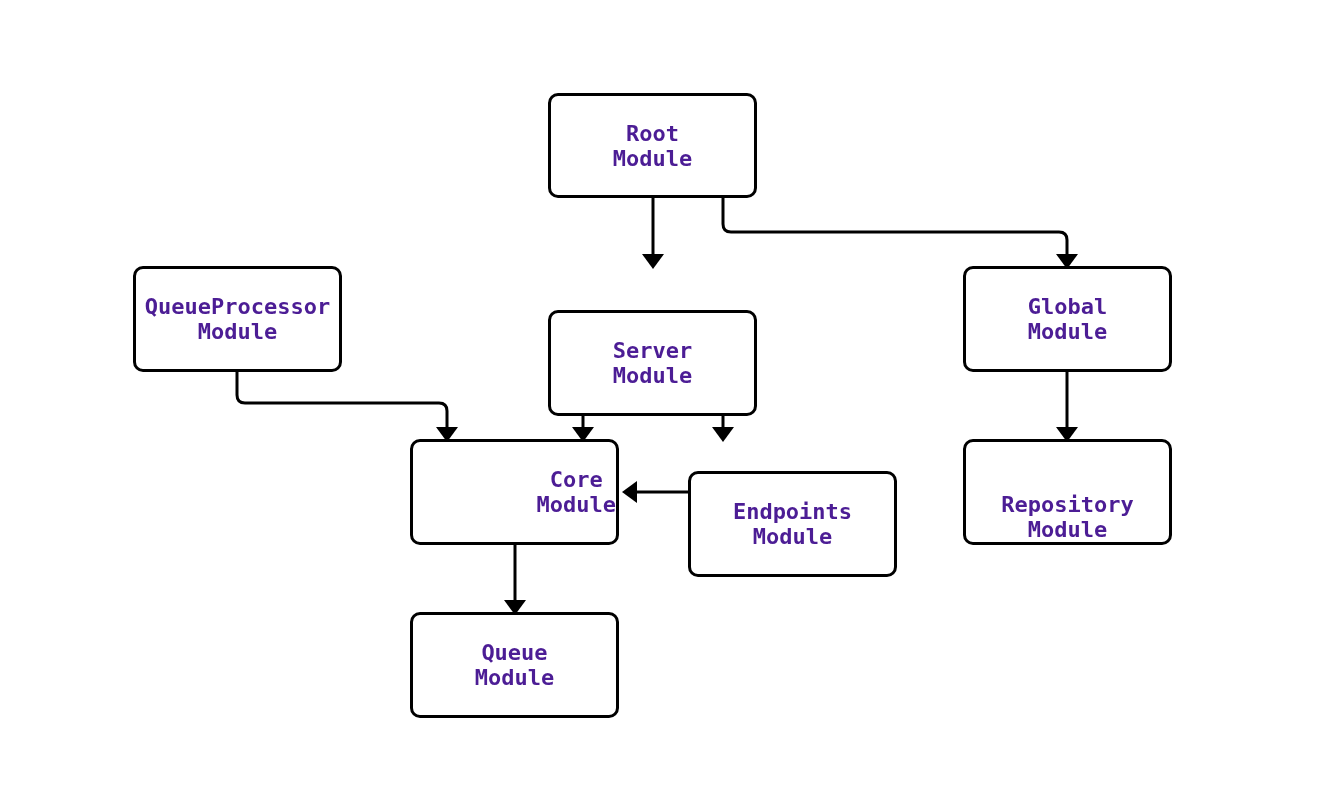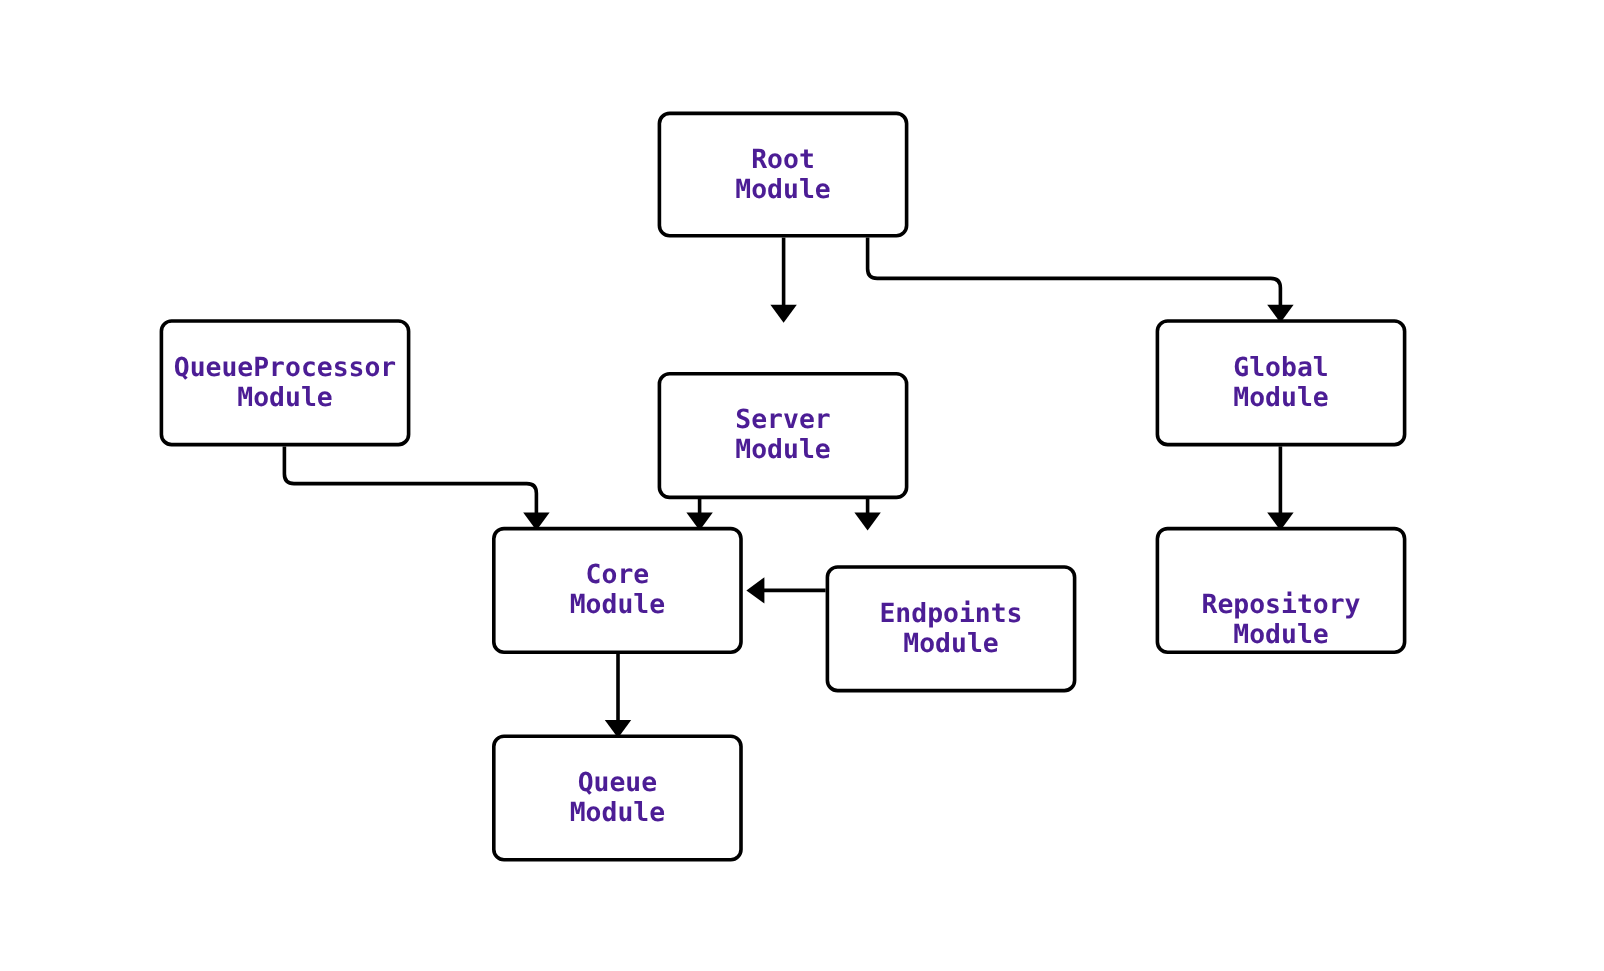--- a/index.html
+++ b/index.html
@@ -56,21 +56,21 @@
       <polygon points="515,615 504,600 526,600" fill="#000000"></polygon>
     </svg>
     <div class="node" style="left: 548px; top: 93px; width: 209px; height: 105px; background: rgb(255, 255, 255); border-color: rgb(0, 0, 0);"><span>Root
 Module</span></div>
     <div class="node" style="left: 133px; top: 266px; width: 209px; height: 106px; background: rgb(255, 255, 255); border-color: rgb(0, 0, 0);"><span>QueueProcessor
 Module</span></div>
     <div class="node" style="left: 548px; top: 266px; width: 209px; height: 106px; background: rgb(255, 255, 255); border-color: rgb(0, 0, 0); margin-top: 44px;"><span>Server
 Module</span></div>
     <div class="node" style="left: 963px; top: 266px; width: 209px; height: 106px; background: rgb(255, 255, 255); border-color: rgb(0, 0, 0);"><span>Global
 Module</span></div>
-    <div class="node" style="left: 410px; top: 439px; width: 209px; height: 106px; background: rgb(255, 255, 255); border-color: rgb(0, 0, 0);"><span>Core
+    <div class="node" style="left: 410px; top: 439px; width: 209px; height: 106px; background: rgb(255, 255, 255); border-color: rgb(0, 0, 0); justify-content: flex-end;"><span>Core
 Module</span></div>
     <div class="node" style="left: 688px; top: 439px; width: 209px; height: 106px; background: rgb(255, 255, 255); border-color: rgb(0, 0, 0); margin-top: 32px;"><span>Endpoints
 Module</span></div>
     <div class="node" style="left: 963px; top: 439px; width: 209px; height: 106px; background: rgb(255, 255, 255); border-color: rgb(0, 0, 0); align-items: flex-end;"><span>Repository
 Module</span></div>
     <div class="node" style="left: 410px; top: 612px; width: 209px; height: 106px; background: rgb(255, 255, 255); border-color: rgb(0, 0, 0);"><span>Queue
 Module</span></div>
   </div>
 
 </body></html>

